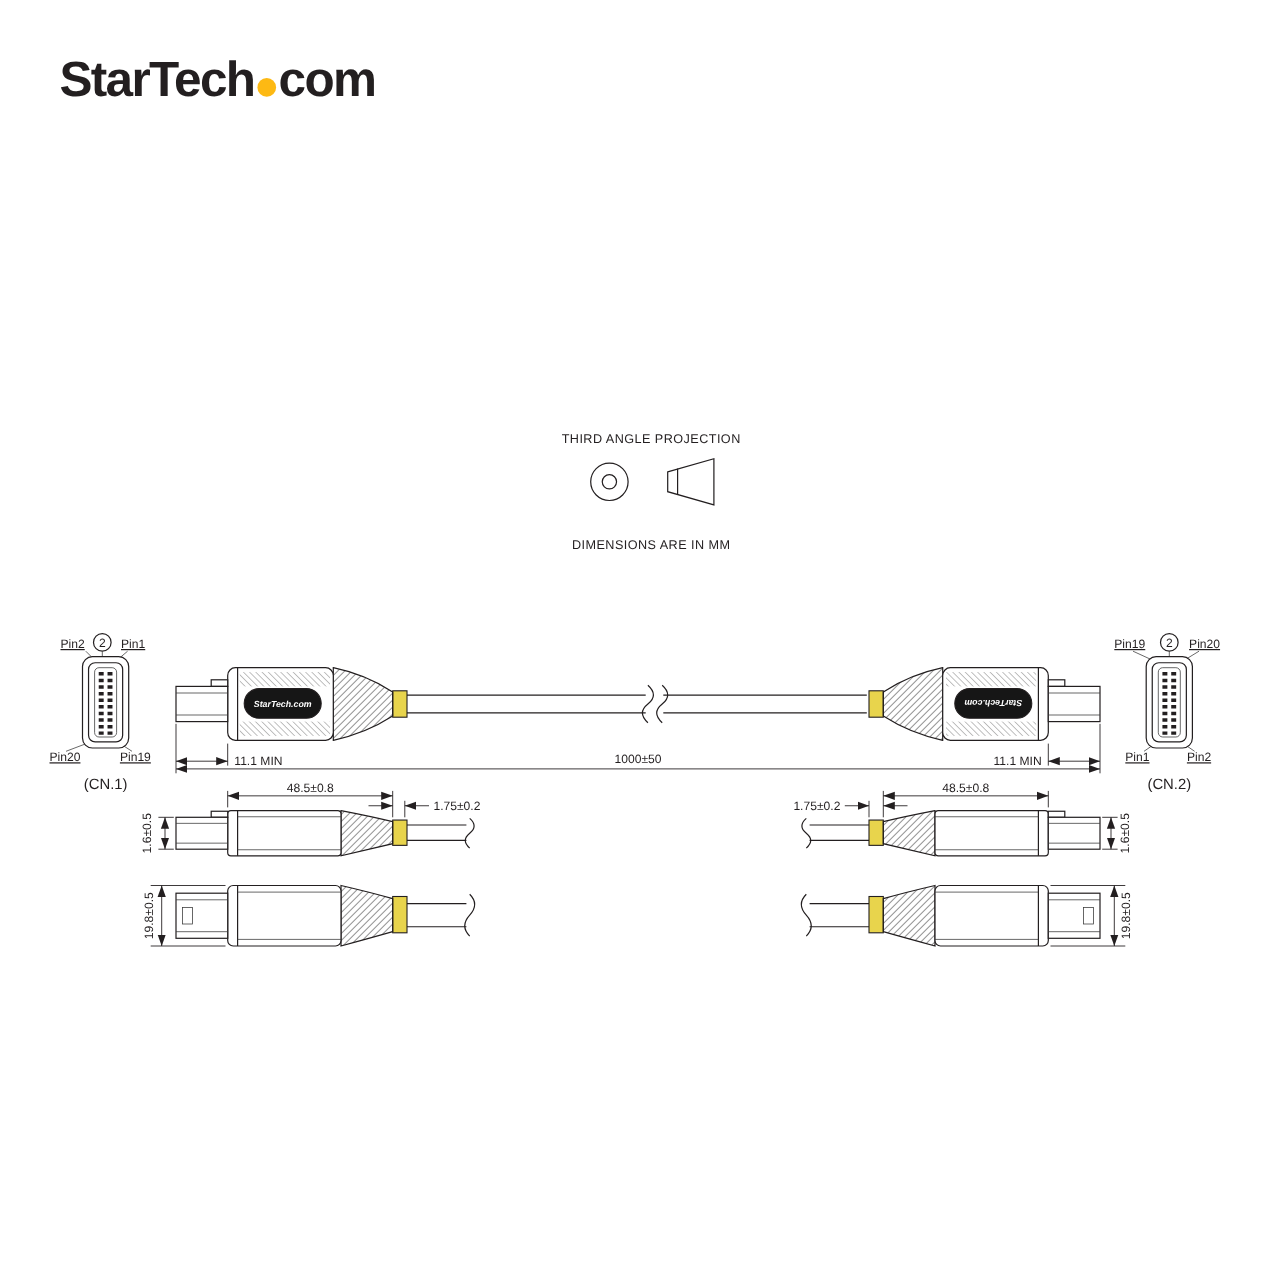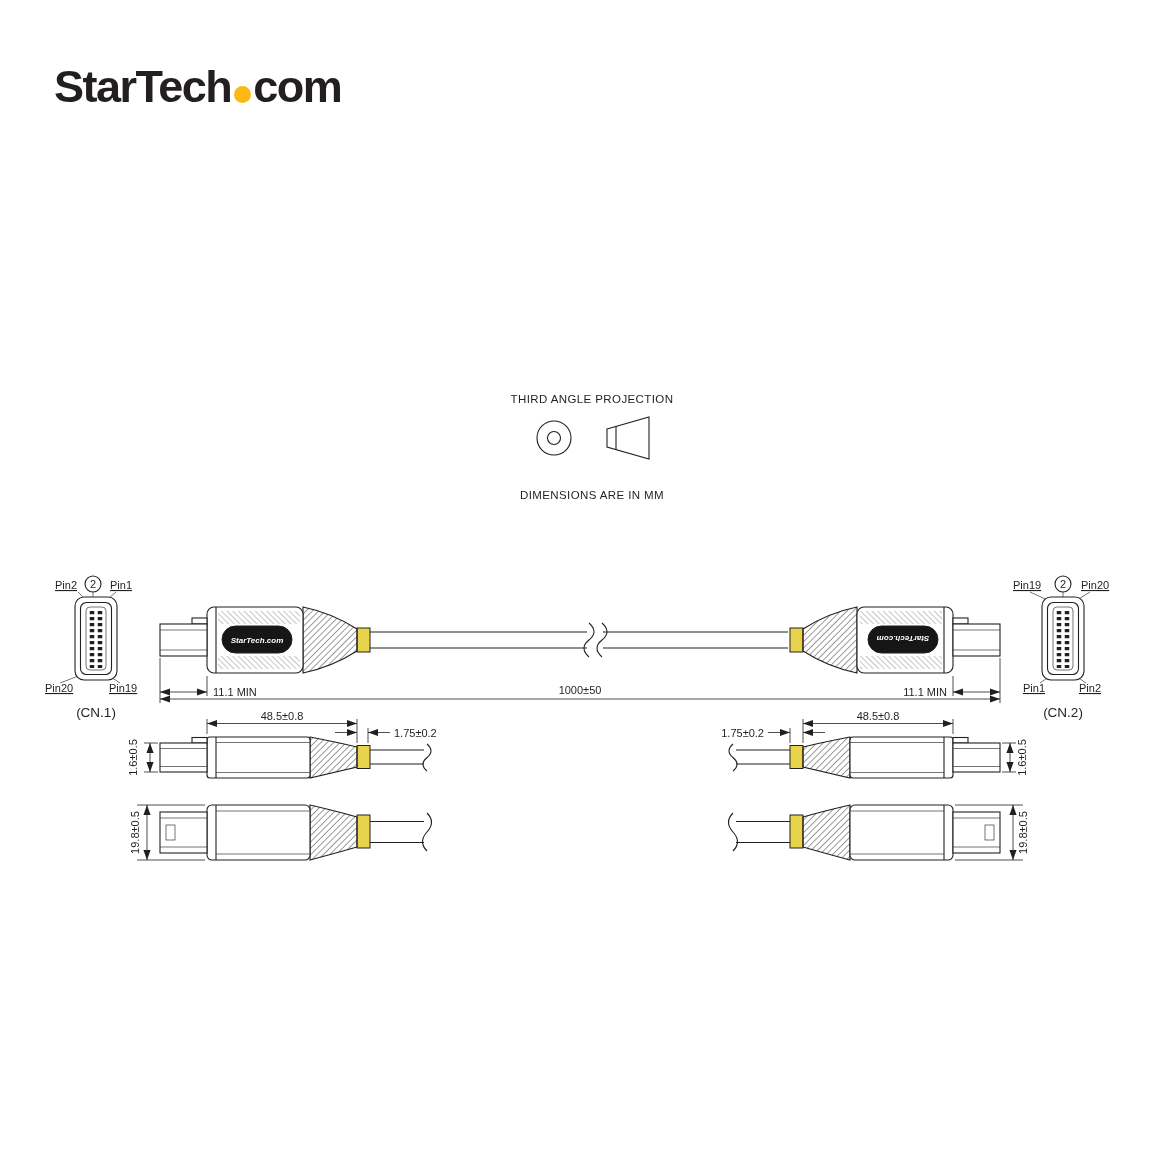--- a/index.html
+++ b/index.html
@@ -1,18 +1,18 @@
 <!DOCTYPE html>
 <html><head>
 <meta charset="utf-8">
 <style>
   html,body{margin:0;padding:0;background:#ffffff;}
   .sheet{position:relative;width:1160px;height:1160px;background:#fff;overflow:hidden;
          font-family:"Liberation Sans",sans-serif;}
-  .logo{position:absolute;left:54px;top:64px;font-weight:bold;font-size:45px;
+  .logo{position:absolute;left:54px;top:49px;font-weight:bold;font-size:45px;
         letter-spacing:-1.5px;color:#231F20;line-height:1;white-space:nowrap;}
   .logo-dot{display:inline-block;width:17px;height:17px;border-radius:50%;
         background:#FDB913;margin:0 2px 0 3px;transform:translateY(1px);}
   svg.drawing{position:absolute;left:0;top:0;}
   
   .ol{fill:#ffffff;stroke:#231F20;stroke-width:1.1;}
   .dark{fill:#161616;stroke:#231F20;stroke-width:1;}
   .ln{stroke:#231F20;stroke-width:1.1;fill:none;}
   .thin{stroke:#3a3a3a;stroke-width:0.7;fill:none;}
   .dim{stroke:#231F20;stroke-width:0.8;fill:none;}

